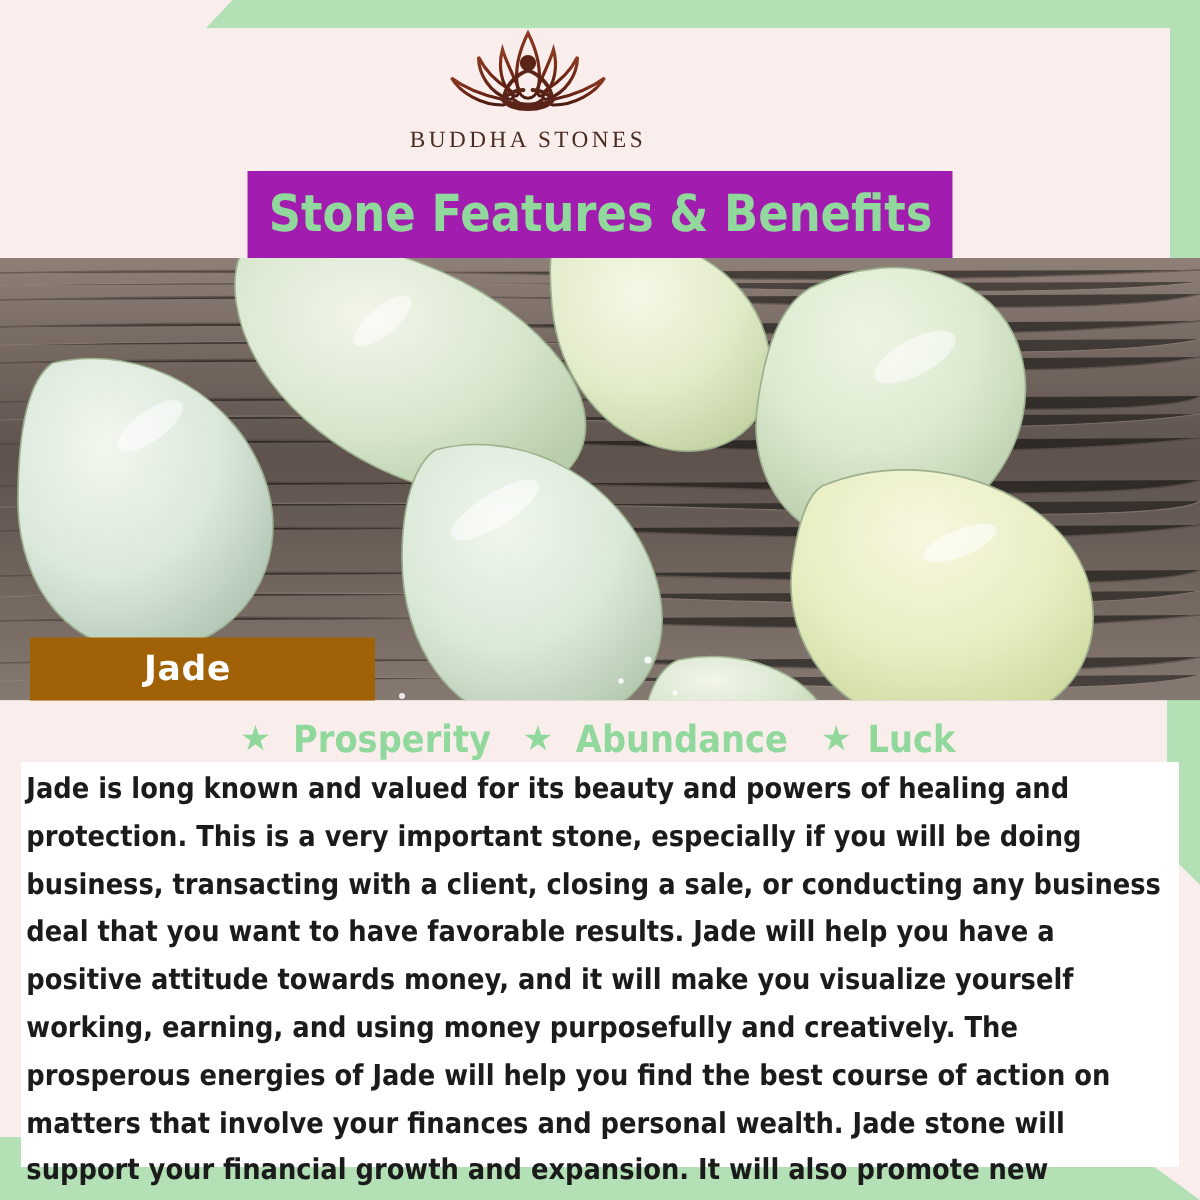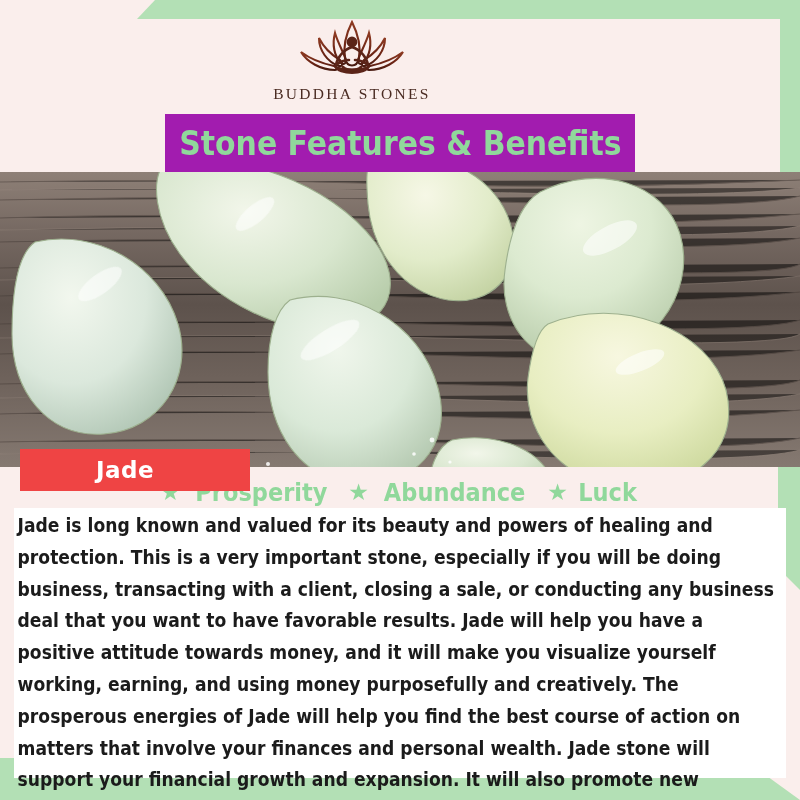--- a/index.html
+++ b/index.html
@@ -87,23 +87,23 @@
   
   #photo {
     position: absolute; top: 172px; left: 0; width: 800px; height: 295px;
     overflow: hidden;
     z-index: 2;
   }
   #photo svg { display: block; width: 100%; height: 100%; }
 
   
   #jade-label {
-    position: absolute; top: 449px; left: 20px;
+    position: absolute; top: 425px; left: 20px;
     width: 230px; height: 42px;
-    background: #ef4444;
+    background: #a16207;
     display: flex; align-items: center;
     padding-left: 76px;
     z-index: 5;
   }
   #jade-label-text {
     color: #ffffff;
     font-family: "DejaVu Sans", sans-serif;
     font-weight: bold;
     font-size: 23px;
     letter-spacing: 0.5px;

